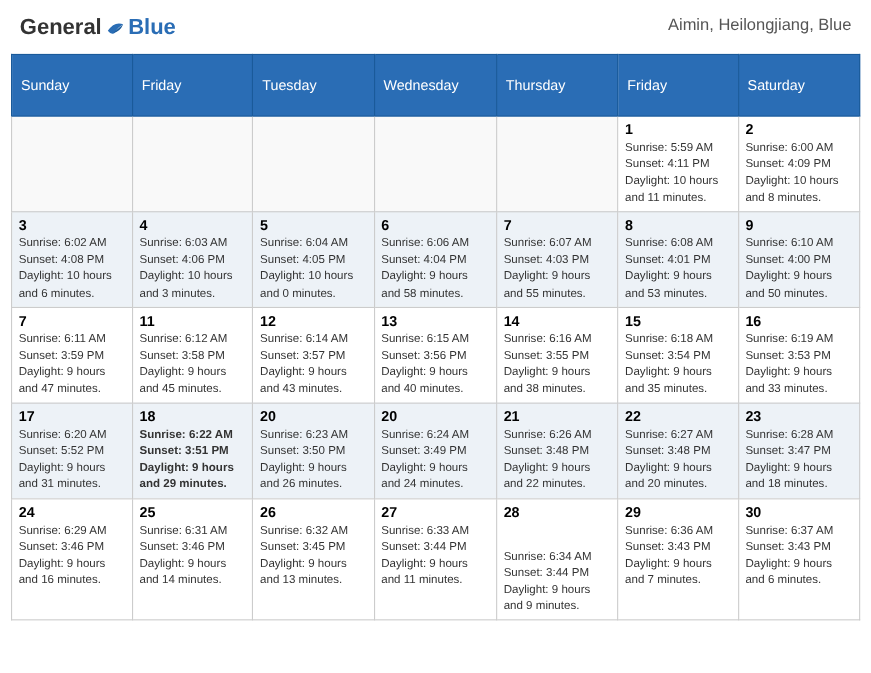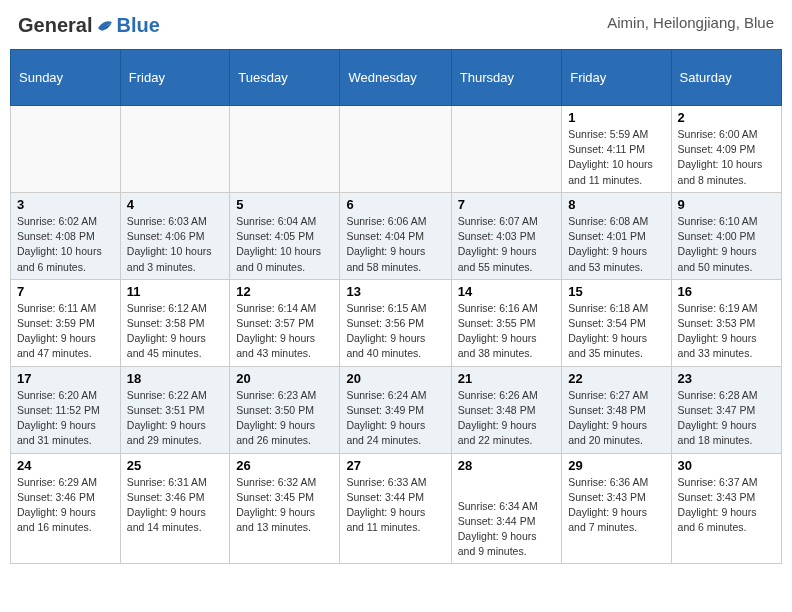--- a/index.html
+++ b/index.html
@@ -224,27 +224,27 @@
           <div class="day-info" style="white-space: pre-line;">Sunrise: 6:19 AM
 Sunset: 3:53 PM
 Daylight: 9 hours
 and 33 minutes.</div>
         </td>
       </tr>
       <tr class="row-alt">
         <td>
           <span class="day-num">17</span>
           <div class="day-info" style="white-space: pre-line;">Sunrise: 6:20 AM
-Sunset: 11:52 PM
+Sunset: 5:52 PM
 Daylight: 9 hours
 and 31 minutes.</div>
         </td>
         <td>
           <span class="day-num">18</span>
-          <div class="day-info" style="white-space: pre-line;">Sunrise: 6:22 AM
+          <div class="day-info" style="white-space: pre-line; font-weight: bold;">Sunrise: 6:22 AM
 Sunset: 3:51 PM
 Daylight: 9 hours
 and 29 minutes.</div>
         </td>
         <td>
           <span class="day-num">20</span>
           <div class="day-info" style="white-space: pre-line;">Sunrise: 6:23 AM
 Sunset: 3:50 PM
 Daylight: 9 hours
 and 26 minutes.</div>

